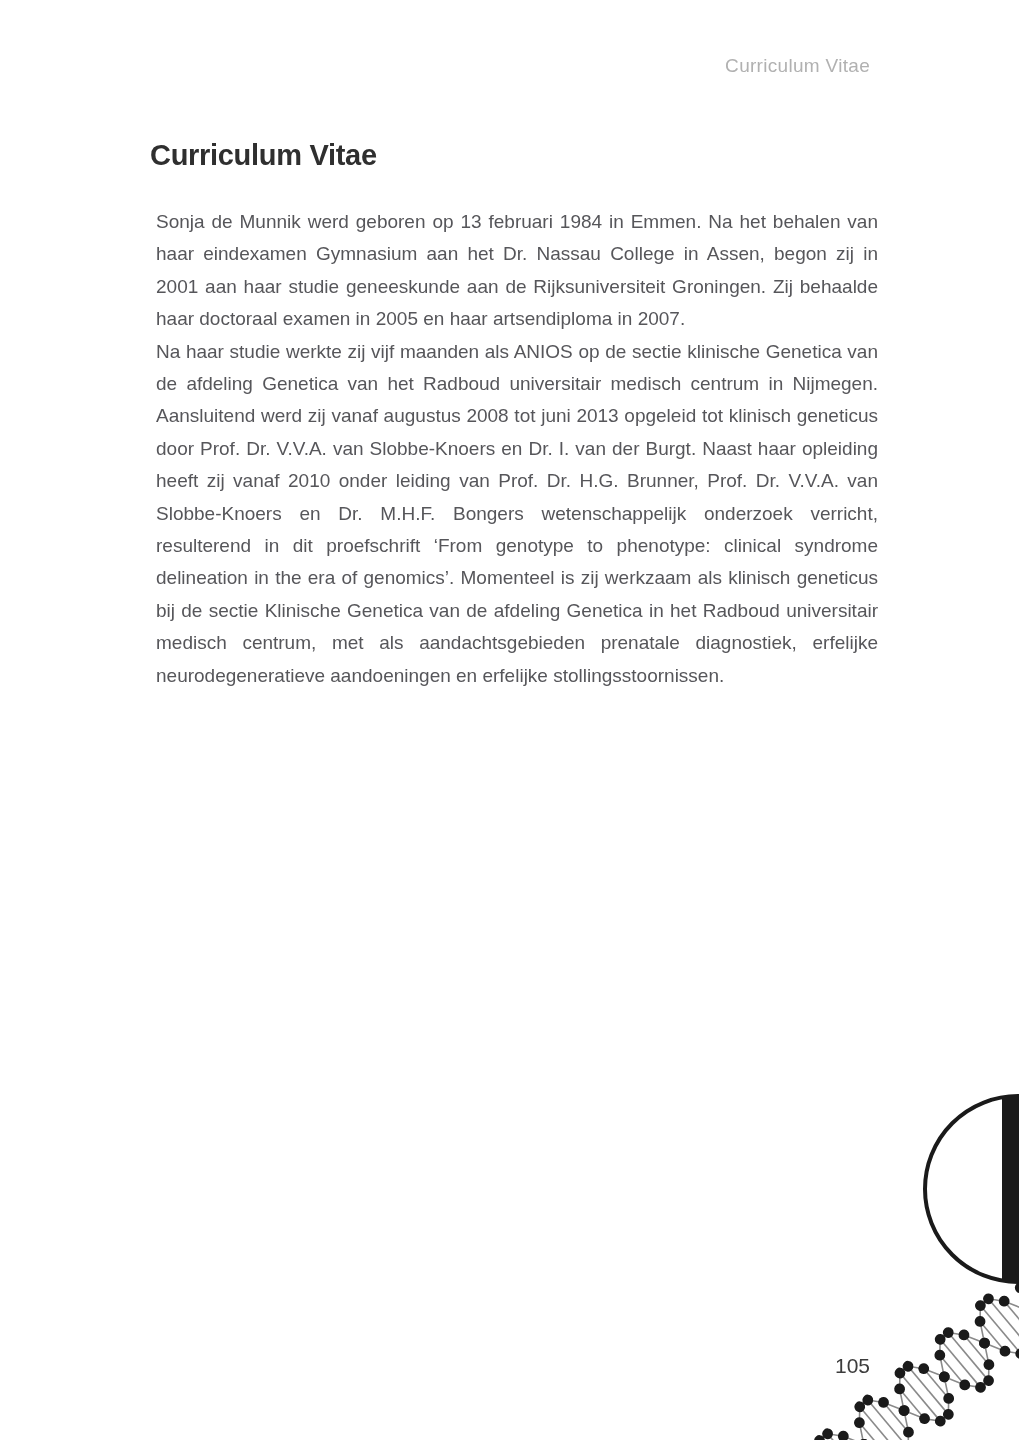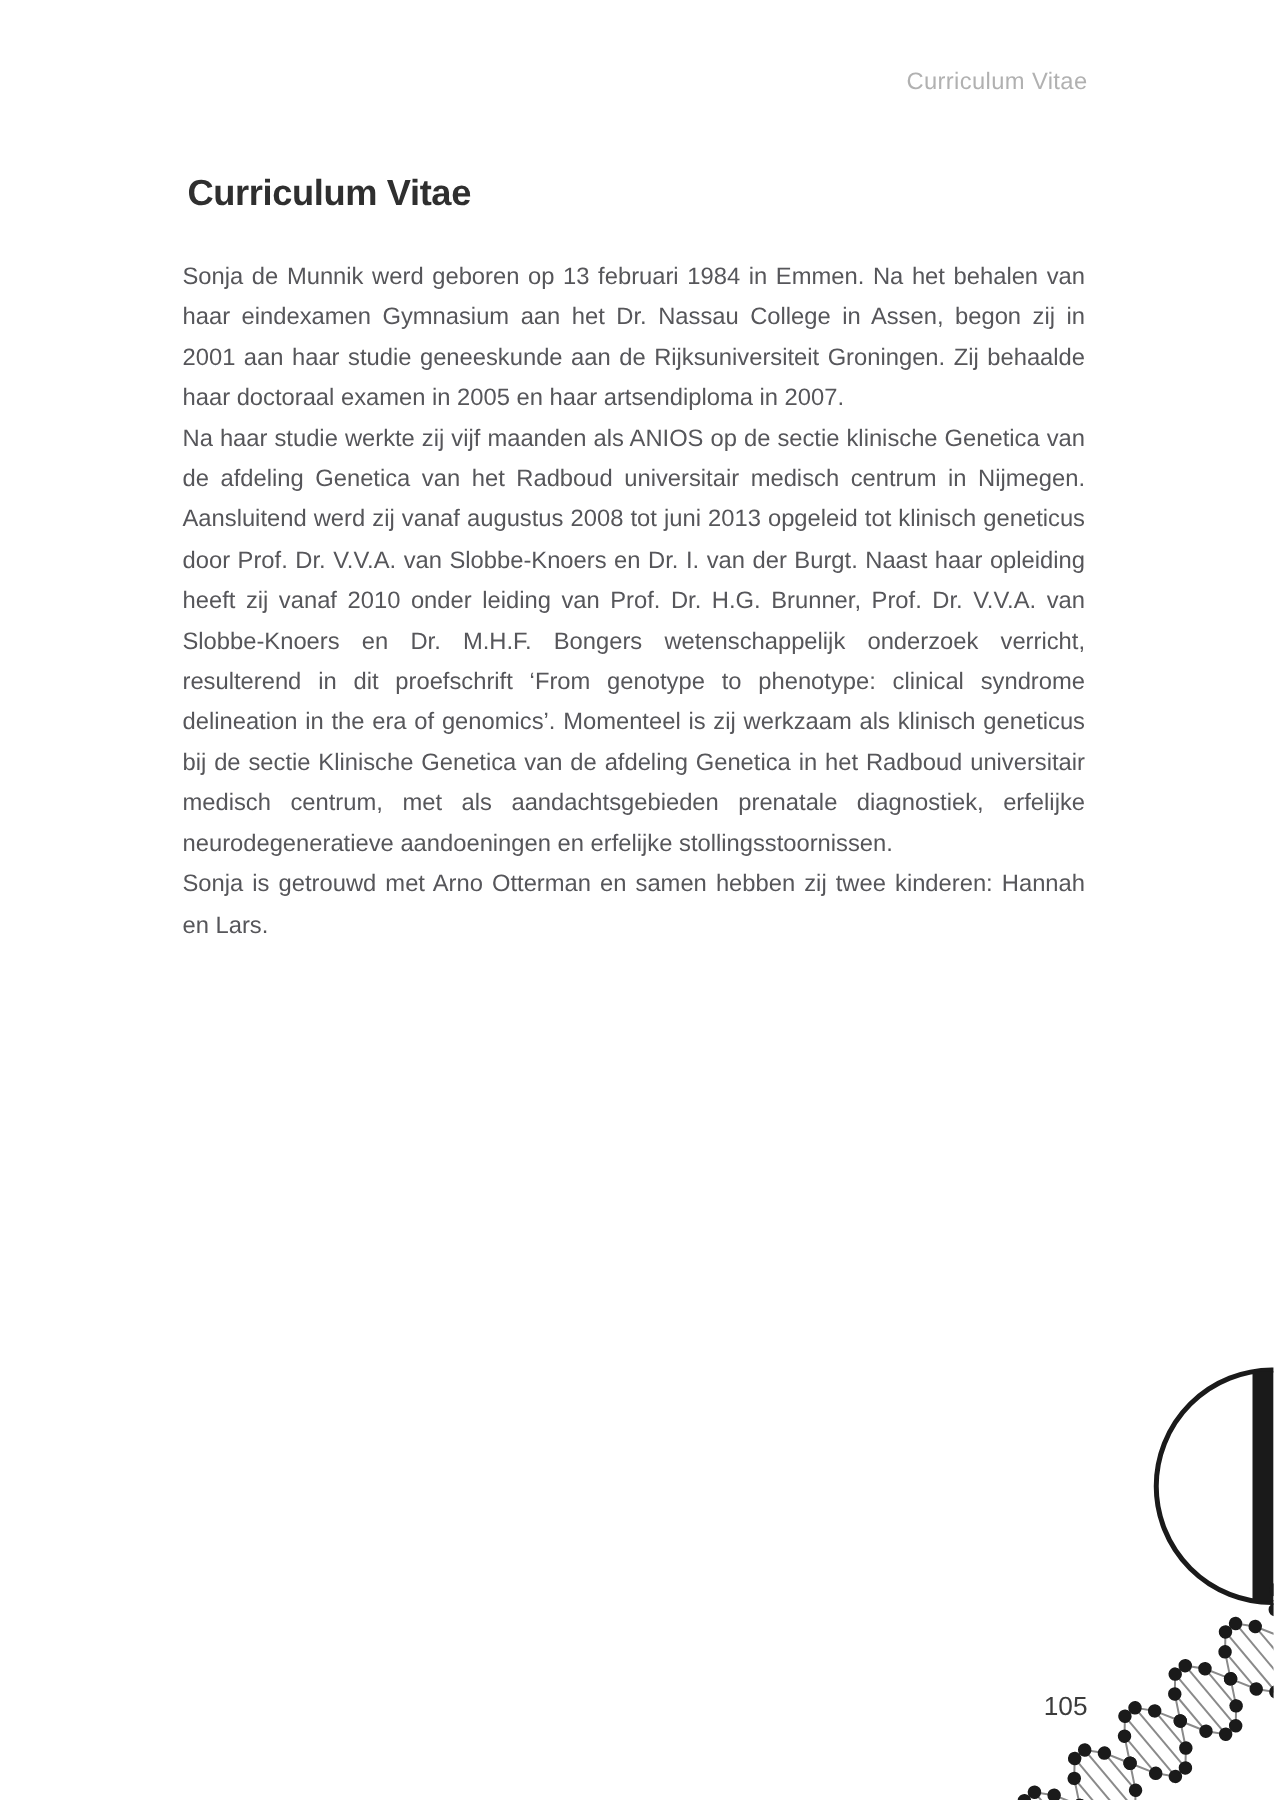--- a/index.html
+++ b/index.html
@@ -30,21 +30,21 @@
     left: 150px;
     margin: 0;
     font-size: 29px;
     font-weight: 700;
     letter-spacing: -0.3px;
     color: #2f2f2f;
   }
   .body-text {
     position: absolute;
     top: 206px;
-    left: 146px;
+    left: 156px;
     width: 722px;
     font-size: 19px;
     line-height: 32.4px;
     color: #56565a;
     text-align: justify;
   }
   .body-text p {
     margin: 0;
     padding: 0;
   }
@@ -76,21 +76,20 @@
 
 <div class="page">
 
   <div class="running-header">Curriculum Vitae</div>
 
   <h1 class="heading">Curriculum Vitae</h1>
 
   <div class="body-text">
     <p>Sonja de Munnik werd geboren op 13 februari 1984 in Emmen. Na het behalen van haar eindexamen Gymnasium aan het Dr. Nassau College in Assen, begon zij in 2001 aan haar studie geneeskunde aan de Rijksuniversiteit Groningen. Zij behaalde haar doctoraal examen in 2005 en haar artsendiploma in 2007.</p>
     <p>Na haar studie werkte zij vijf maanden als ANIOS op de sectie klinische Genetica van de afdeling Genetica van het Radboud universitair medisch centrum in Nijmegen. Aansluitend werd zij vanaf augustus 2008 tot juni 2013 opgeleid tot klinisch geneticus door Prof. Dr. V.V.A. van Slobbe-Knoers en Dr. I. van der Burgt. Naast haar opleiding heeft zij vanaf 2010 onder leiding van Prof. Dr. H.G. Brunner, Prof. Dr. V.V.A. van Slobbe-Knoers en Dr. M.H.F. Bongers wetenschappelijk onderzoek verricht, resulterend in dit proefschrift ‘From genotype to phenotype: clinical syndrome delineation in the era of genomics’. Momenteel is zij werkzaam als klinisch geneticus bij de sectie Klinische Genetica van de afdeling Genetica in het Radboud universitair medisch centrum, met als aandachtsgebieden prenatale diagnostiek, erfelijke neurodegeneratieve aandoeningen en erfelijke stollingsstoornissen.</p>
-    <p>Sonja is getrouwd met Arno Otterman en samen hebben zij twee kinderen: Hannah en Lars.</p>
   </div>
 
   <div class="page-number">105</div>
 
   <div class="circle-tab">
     <svg viewBox="0 0 100 200" width="100" height="200" aria-hidden="true">
       <circle cx="99" cy="100" r="93" fill="none" stroke="#1a1a1a" stroke-width="4"></circle>
       <rect x="83" y="8" width="17" height="184" fill="#1a1a1a"></rect>
     </svg>
   </div>

